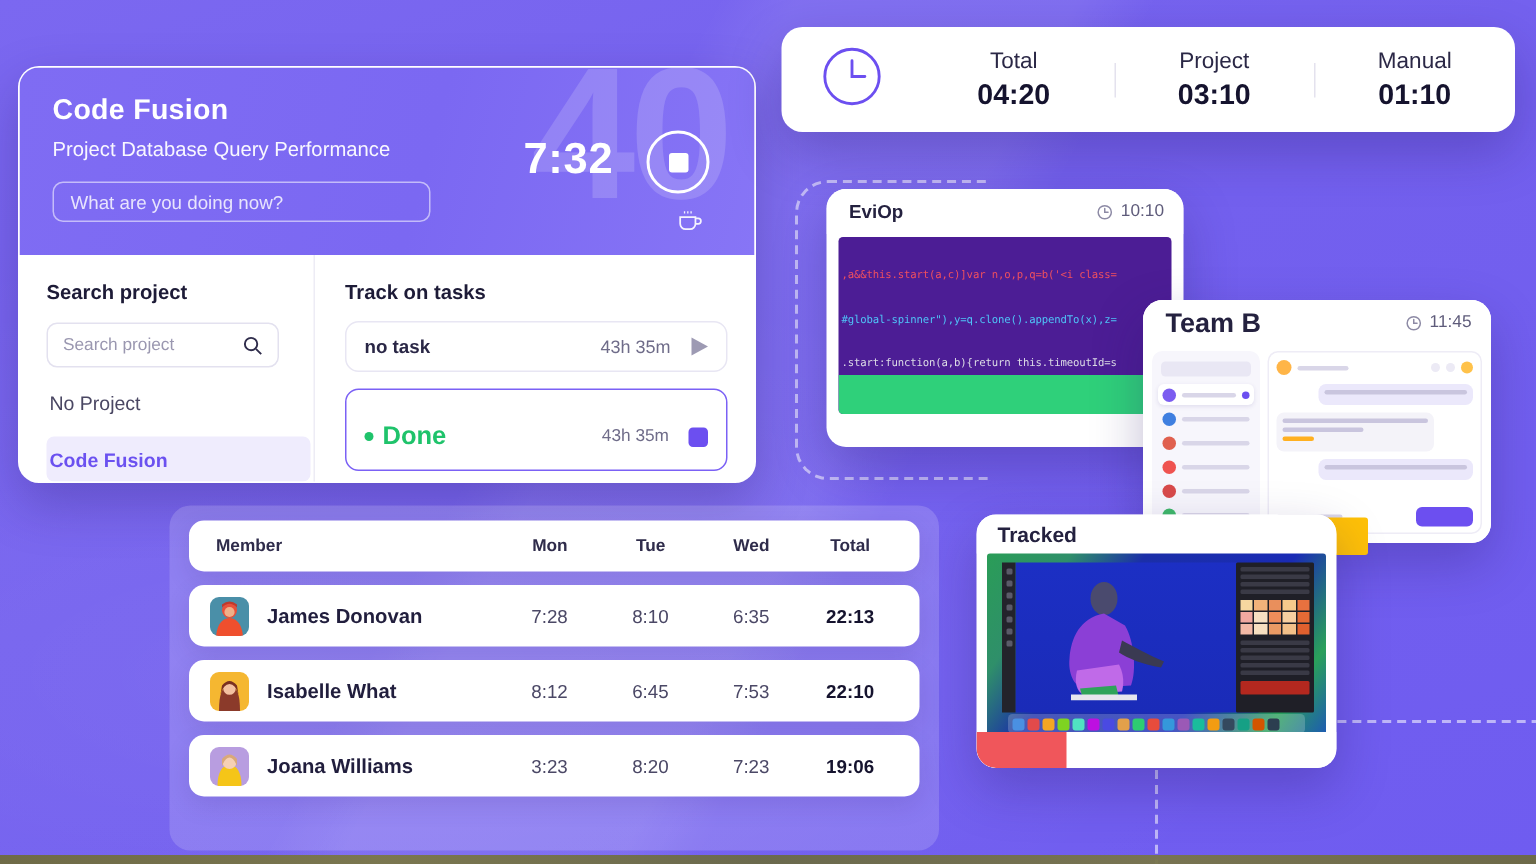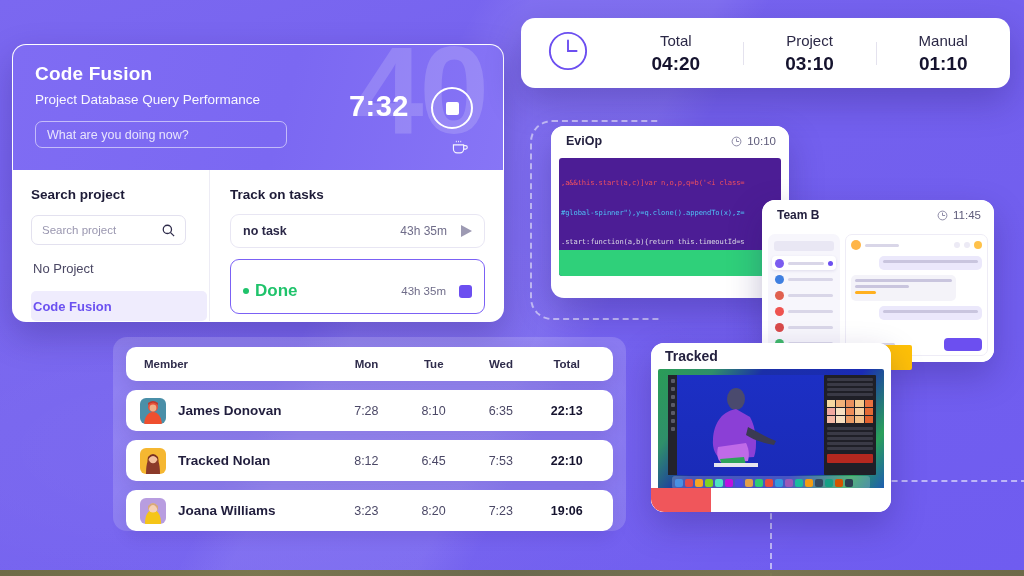--- a/index.html
+++ b/index.html
@@ -273,21 +273,21 @@
   #tech-bottom {
     position:absolute; left:0; bottom:0; width: 100%; height: 24px; background:#fff;
   }
   #tech-red {
     position:absolute; left:0; bottom:0; width: 60px; height: 24px;
     background:#f0565b; border-bottom-left-radius:13px;
   }
 
   
   #members-wrap {
-    position: absolute; left: 113px; top: 337px; width: 513px; height: 194px;
+    position: absolute; left: 113px; top: 337px; width: 513px; height: 230px;
     background: rgba(255,255,255,0.16);
     border-radius: 14px; padding: 10px 13px;
   }
   .mrow {
     background:#fff; border-radius: 10px; height: 41px;
     display:flex; align-items:center; padding: 0 14px;
     box-shadow: 0 6px 16px rgba(50,25,110,0.12);
   }
   #mhead { height: 34px; margin-bottom: 8px; }
   #mhead .c { font-size: 11.5px; font-weight: 700; color:#2f2c4b; }
@@ -414,21 +414,21 @@
       
       
       
       
       <div id="eviop-green"></div>
     </div>
   </div>
 
   <div class="card" id="teamb-card">
     <div class="mini-head">
-      <span class="mini-title" style="font-size:12px;">Team B</span>
+      <span class="mini-title" style="font-size:18px;">Team B</span>
       <span class="mini-time">
         <svg width="11" height="11" viewBox="0 0 20 20" fill="none" stroke="#8d8aa5" stroke-width="1.8">
           <circle cx="10" cy="10" r="8"></circle>
             <path d="M10 5.5V10h4" stroke-linecap="round"></path>
         </svg>
         <span>11:45</span>
       </span>
     </div>
     <div id="teamb-body">
       <div id="teamb-side">
@@ -604,21 +604,21 @@
     <div class="mrow">
       <span class="c-member">
         <span class="avatar">
           <svg viewBox="0 0 26 26" width="26" height="26">
             <rect width="26" height="26" fill="#f5b731"></rect>
             <path d="M6 26 C6 15 8 9 13 9 C18 9 20 15 20 26 Z" fill="#8b3a2a"></path>
             <circle cx="13" cy="11" r="4.2" fill="#f3c0a0"></circle>
             <path d="M8 9 Q13 3 18 9 L19 15 Q17 8 13 8 Q9 8 7 15 Z" fill="#7a3020"></path>
           </svg>
         </span>
-        <span class="mname">Tracked Nolan</span>
+        <span class="mname">Isabelle What</span>
       </span>
       <span class="c-day">8:12</span>
       <span class="c-day">6:45</span>
       <span class="c-day">7:53</span>
       <span class="c-total">22:10</span>
     </div>
 
     <div class="mrow">
       <span class="c-member">
         <span class="avatar">

